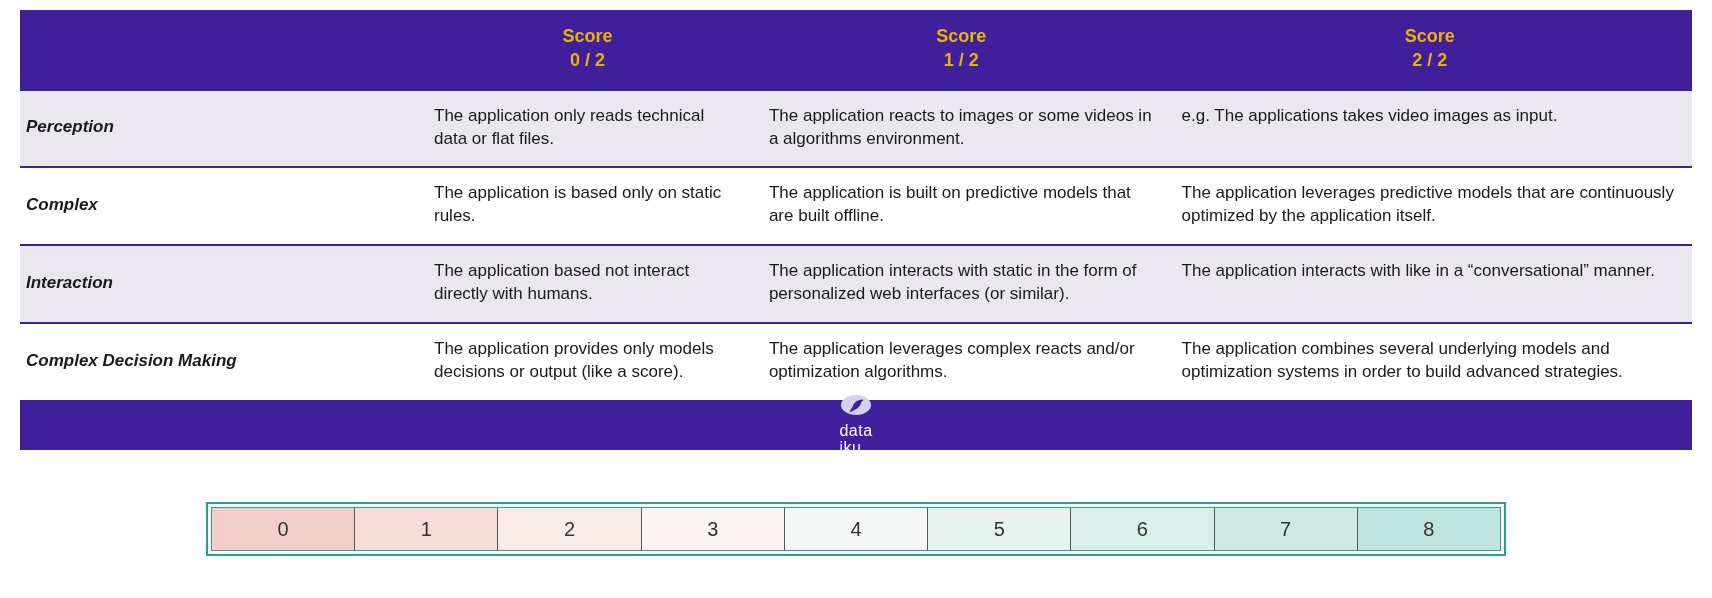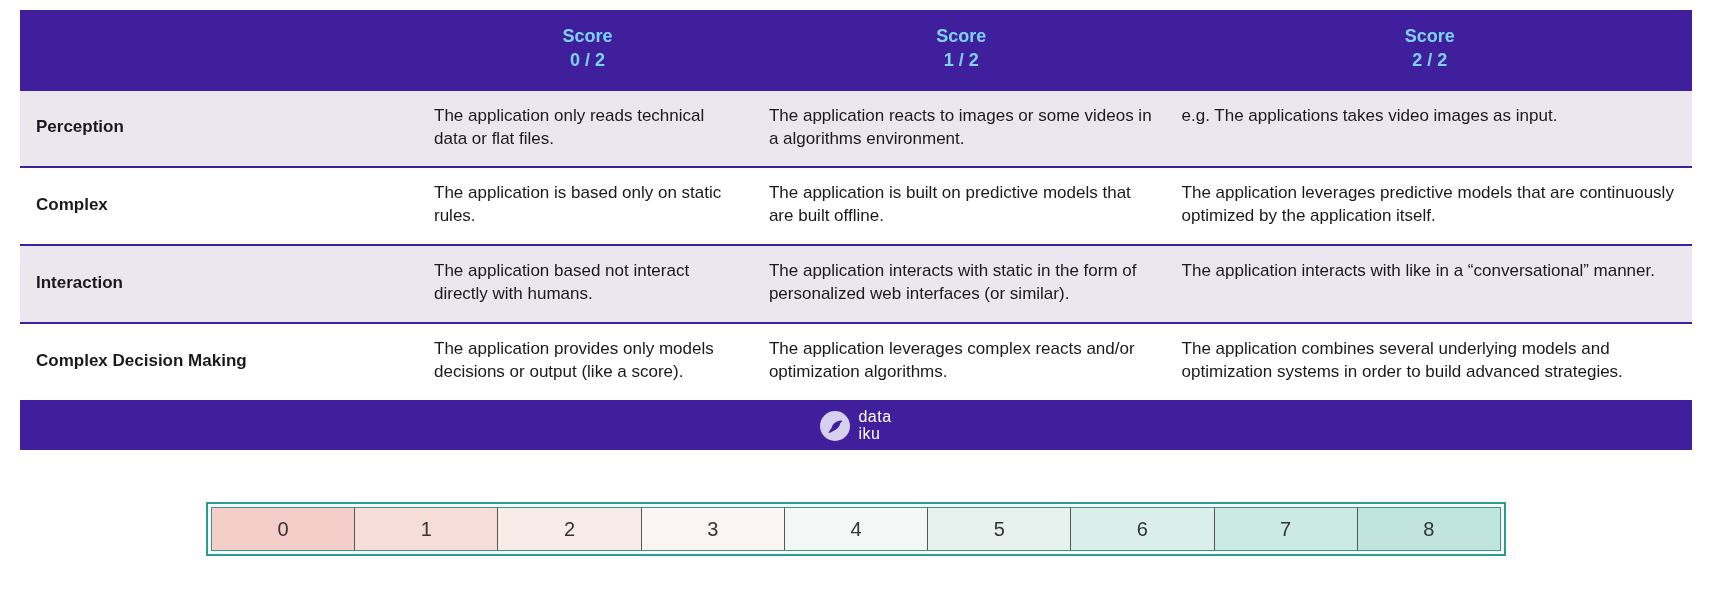--- a/index.html
+++ b/index.html
@@ -8,57 +8,59 @@
     background: #ffffff;
     width: 1712px;
     padding: 10px 20px 30px 20px;
   }
   .rubric {
     width: 100%;
     border-collapse: collapse;
   }
   .rubric thead th {
     background: #3f1f9c;
-    color: #7dd3fc;
+    color: #eab308;
     font-weight: bold;
     font-size: 18px;
     text-align: center;
     padding: 14px 10px 18px 10px;
     line-height: 1.35;
   }
   .rubric thead th.rowlabel-head {
     width: 400px;
   }
   .rubric tbody td {
     color: #1a1a1a;
     font-size: 17px;
     padding: 14px 14px 16px 14px;
     vertical-align: top;
     border-bottom: 2px solid #3f1f9c;
     line-height: 1.35;
   }
   .rubric tbody td.rowlabel {
     font-weight: bold;
     vertical-align: middle;
-    padding-left: 16px;
+    padding-left: 6px;
+    font-style: italic;
   }
   .rubric tbody tr.alt td {
     background: #eae7ef;
   }
   .rubric tbody tr.plain td {
     background: #ffffff;
   }
   .footer-bar {
     background: #3f1f9c;
     height: 48px;
     display: flex;
     align-items: center;
     justify-content: center;
     color: #ffffff;
     gap: 8px;
+    flex-direction: column;
   }
   .logo-circle {
     width: 30px;
     height: 30px;
     border-radius: 50%;
     background: #d7cfee;
     display: flex;
     align-items: center;
     justify-content: center;
   }

